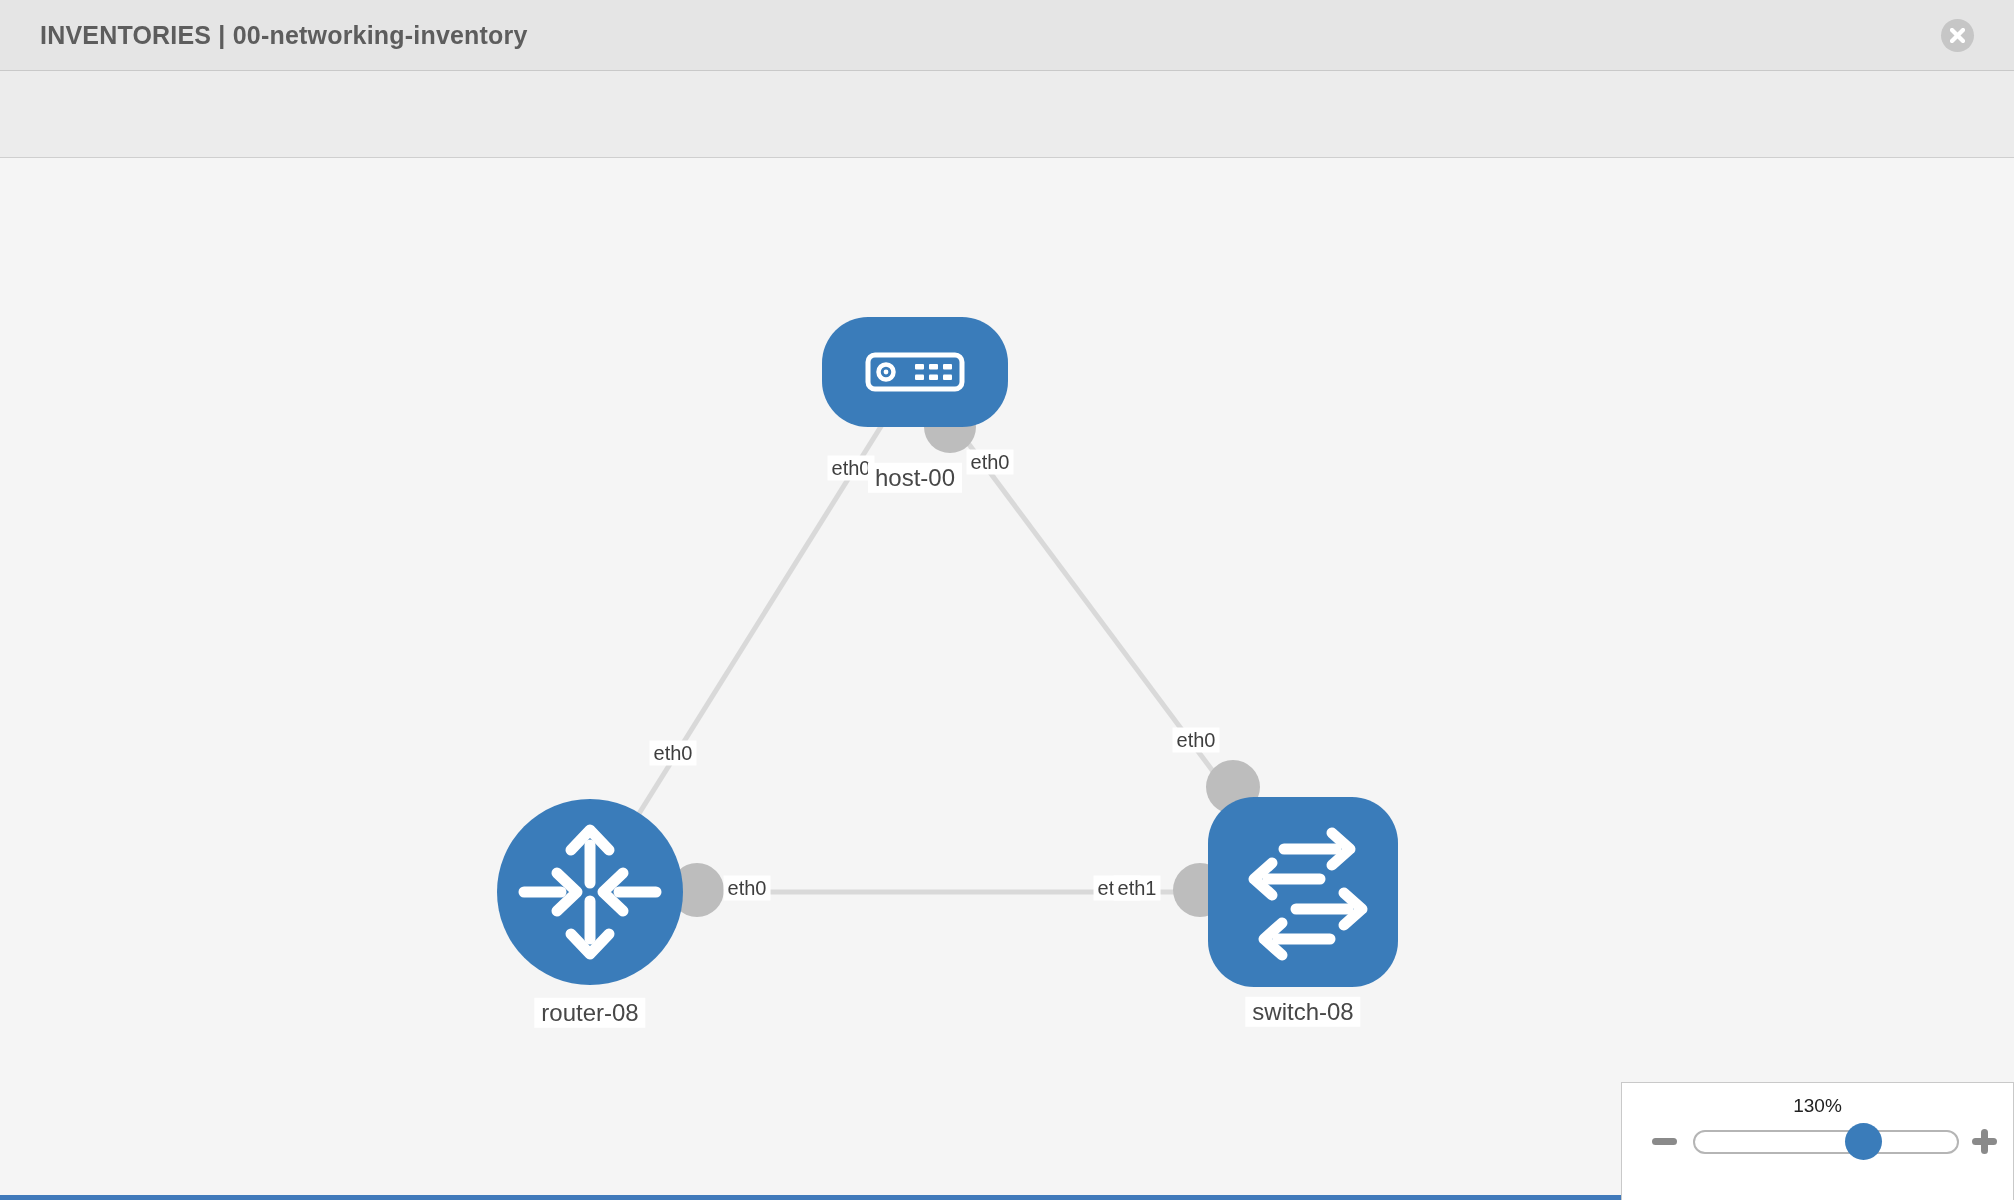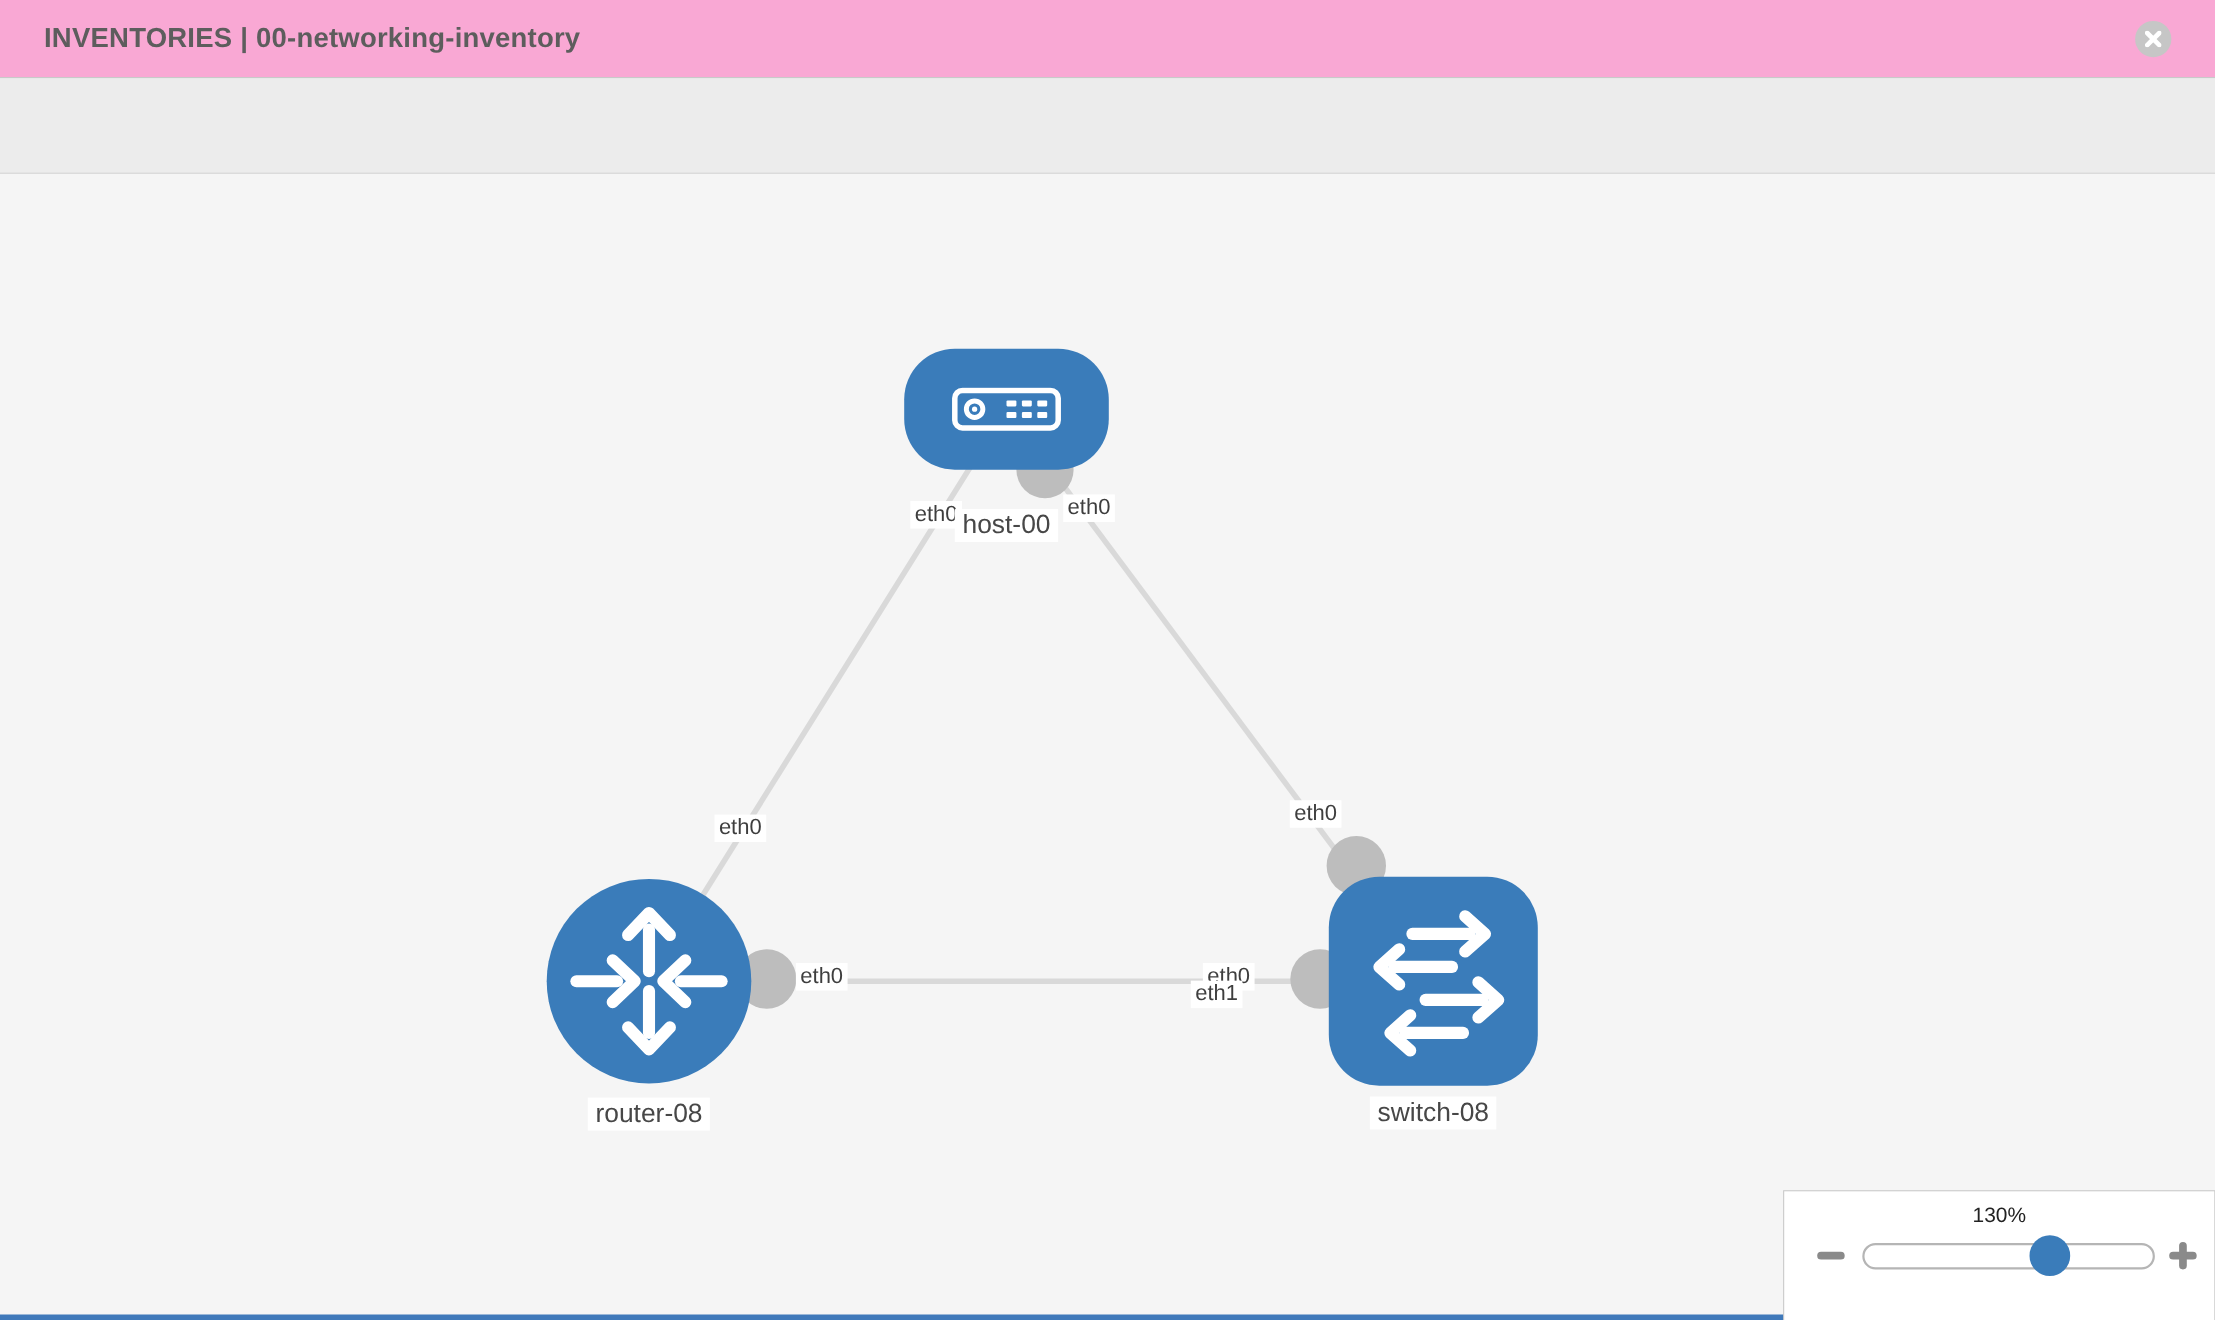--- a/index.html
+++ b/index.html
@@ -3,21 +3,21 @@
 <meta charset="utf-8">
 <style>
   html,body{margin:0;padding:0;}
   body{
     width:2014px;height:1200px;overflow:hidden;position:relative;
     background:#ffffff;
     font-family:"Liberation Sans","DejaVu Sans",sans-serif;
     -webkit-font-smoothing:antialiased;
   }
   
-  .header{position:absolute;top:0;left:0;width:2014px;height:70px;background:#f9a8d4;}
+  .header{position:absolute;top:0;left:0;width:2014px;height:70px;background:#e5e5e5;}
   .page-title{
     position:absolute;left:40px;top:35px;transform:translateY(-50%);
     font-size:25px;font-weight:700;color:#5d5d5d;letter-spacing:.2px;white-space:nowrap;
   }
   .close-btn{
     position:absolute;left:1941px;top:19px;width:33px;height:33px;border-radius:50%;
     background:#c6c6c6;display:flex;align-items:center;justify-content:center;cursor:pointer;
   }
   
   .toolbar{
@@ -152,21 +152,21 @@
           <path d="M74 126 L56 142 L74 158"></path>
         </g>
       </svg>
     </div>
     <div class="if-label" style="left: 851px; top: 310px;">eth0</div>
     <div class="if-label" style="left: 990px; top: 304px;">eth0</div>
     <div class="if-label" style="left: 673px; top: 595px;">eth0</div>
     <div class="if-label" style="left: 1196px; top: 582px;">eth0</div>
     <div class="if-label" style="left: 747px; top: 730px;">eth0</div>
     <div class="if-label" style="left: 1117px; top: 730px;">eth0</div>
-    <div class="if-label" style="left: 1106px; top: 730px; margin-top: 16px;">eth1</div>
+    <div class="if-label" style="left: 1137px; top: 730px;">eth1</div>
     <div class="node-label" style="left: 915px; top: 297px; margin-top: 23px;">host-00</div>
     <div class="node-label" style="left: 590px; top: 855px;">router-08</div>
     <div class="node-label" style="left: 1303px; top: 854px;">switch-08</div>
   </div>
 
 <div class="zoom-panel">
   <div class="zoom-value">130%</div>
   <div class="zoom-minus"></div>
   <div class="zoom-track"></div>
   <div class="zoom-knob" id="zoom-knob" style="left: 223px; background: rgb(58, 124, 186);"></div>

